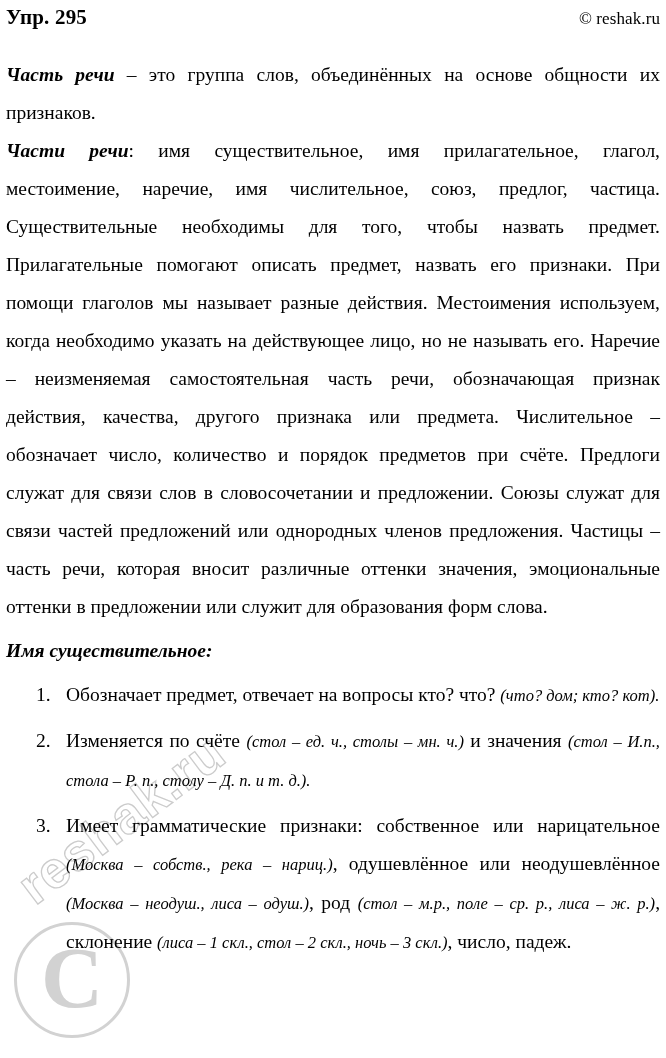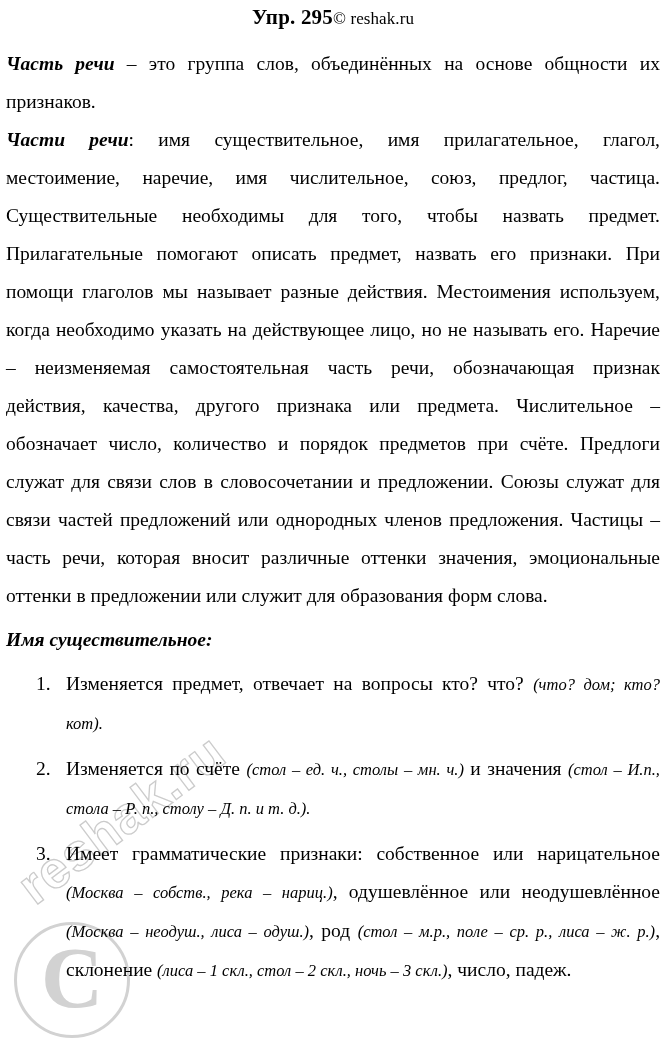--- a/index.html
+++ b/index.html
@@ -22,21 +22,21 @@
     height: 1058px;
     box-sizing: border-box;
     padding: 4px 6px 0 6px;
     z-index: 2;
   }
 
   
   .header {
     display: flex;
     align-items: baseline;
-    justify-content: center;
+    justify-content: space-between;
     height: 28px;
     line-height: 26px;
   }
   .ex-title {
     font-size: 21px;
     font-weight: bold;
     letter-spacing: 0.2px;
   }
   .copyright {
     font-size: 17px;
@@ -45,21 +45,21 @@
   }
 
   
   .para {
     font-size: 19.5px;
     line-height: 38px;
     text-align: justify;
     text-justify: inter-word;
     margin: 0;
   }
-  .para.first { margin-top: 13px; }
+  .para.first { margin-top: 24px; }
   .para.block { margin-top: 0px; }
 
   .b-i { font-weight: bold; font-style: italic; }
   .i   { }
 
   
   .section-head {
     font-size: 19.5px;
     font-weight: bold;
     font-style: italic;
@@ -159,21 +159,21 @@
 
   <p class="para first"><span class="b-i">Часть речи</span><span> – это группа слов, объединённых на основе общности их признаков.</span></p>
 
   <p class="para block"><span class="b-i">Части речи</span><span>: имя существительное, имя прилагательное, глагол, местоимение, наречие, имя числительное, союз, предлог, частица. </span><span class="i">Существительные</span><span> необходимы для того, чтобы назвать предмет. </span><span class="i">Прилагательные</span><span> помогают описать предмет, назвать его признаки. При помощи </span><span class="i">глаголов</span><span> мы называет разные действия. </span><span class="i">Местоимения</span><span> используем, когда необходимо указать на действующее лицо, но не называть его. </span><span class="i">Наречие</span><span> – неизменяемая самостоятельная часть речи, обозначающая признак действия, качества, другого признака или предмета. </span><span class="i">Числительное</span><span> – обозначает число, количество и порядок предметов при счёте. </span><span class="i">Предлоги</span><span> служат для связи слов в словосочетании и предложении. </span><span class="i">Союзы</span><span> служат для связи частей предложений или однородных членов предложения. </span><span class="i">Частицы</span><span> – часть речи, которая вносит различные оттенки значения, эмоциональные оттенки в предложении или служит для образования форм слова.</span></p>
 
   <div class="section-head">Имя существительное:</div>
 
   <ol class="num-list">
 
     <li>
-      <span class="marker">1.</span><span>Изменяется предмет, отвечает на вопросы </span><span class="i">кто? что?</span><span> </span><span class="small-i">(что? дом; кто? кот).</span>
+      <span class="marker">1.</span><span>Обозначает предмет, отвечает на вопросы </span><span class="i">кто? что?</span><span> </span><span class="small-i">(что? дом; кто? кот).</span>
     </li>
 
     <li>
       <span class="marker">2.</span><span>Изменяется по счёте </span><span class="small-i">(стол – ед. ч., столы – мн. ч.)</span><span> и значения </span><span class="small-i">(стол – И.п., стола – Р. п., столу – Д. п. и т. д.).</span>
     </li>
 
     <li>
       <span class="marker">3.</span><span>Имеет грамматические признаки: собственное или нарицательное </span><span class="small-i">(Москва – собств., река – нариц.)</span><span>, одушевлённое или неодушевлённое </span><span class="small-i">(Москва – неодуш., лиса – одуш.)</span><span>, род </span><span class="small-i">(стол – м.р., поле – ср. р., лиса – ж. р.)</span><span>, склонение </span><span class="small-i">(лиса – 1 скл., стол – 2 скл., ночь – 3 скл.)</span><span>, число, падеж.</span>
     </li>
 

